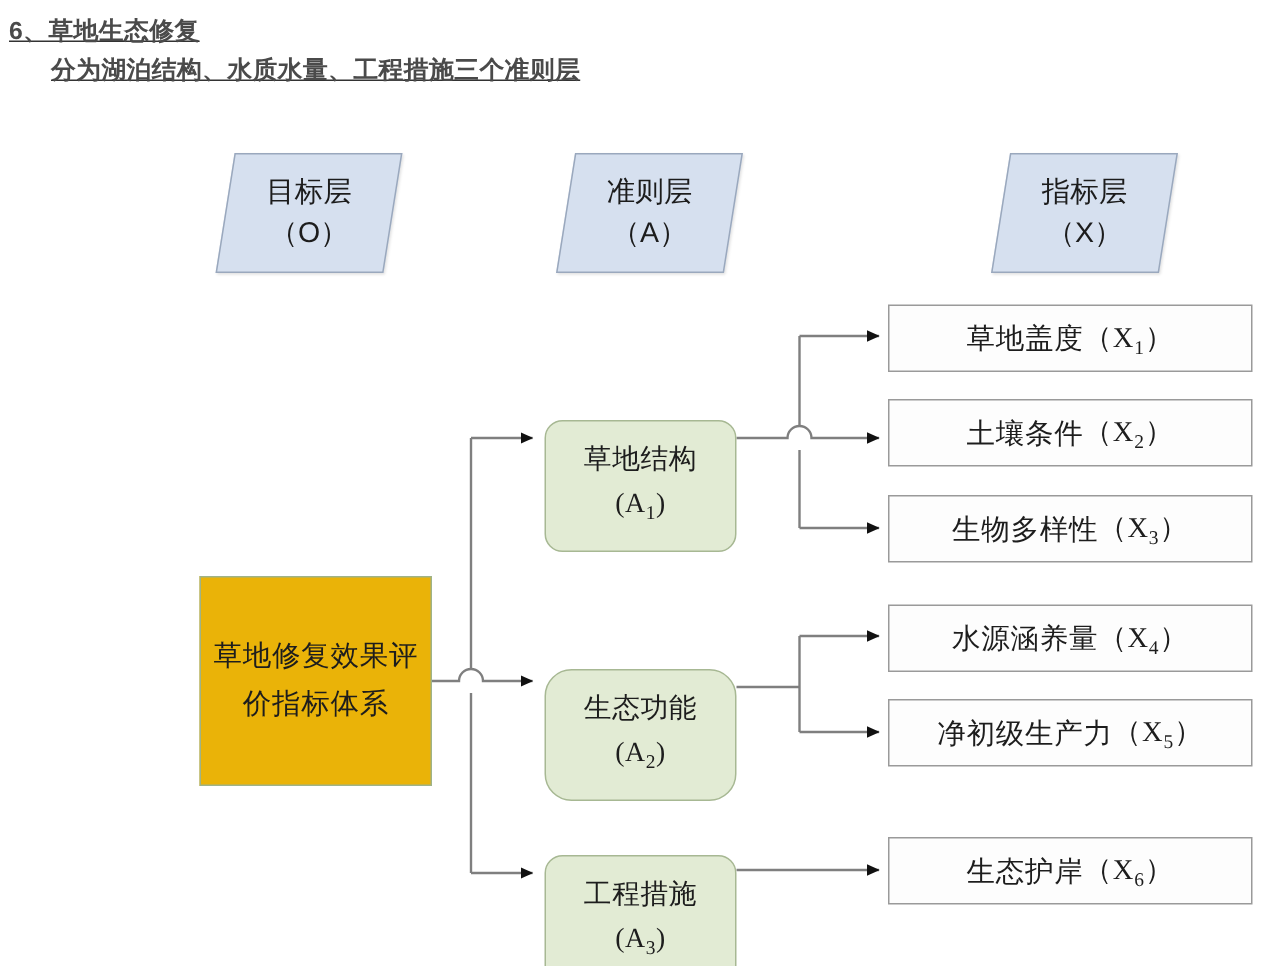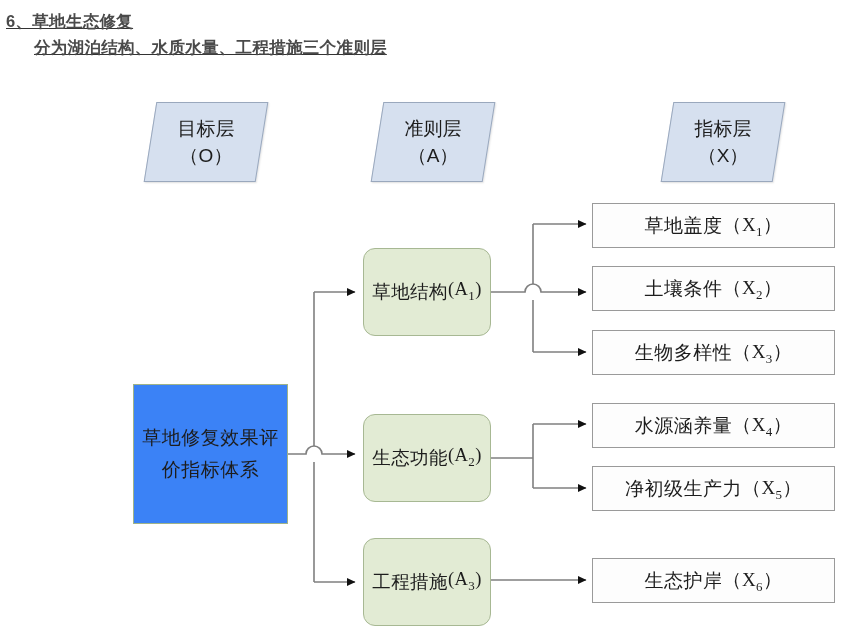--- a/index.html
+++ b/index.html
@@ -85,21 +85,21 @@
   #head-a  { left: 377px; top: 102px; }
   #head-x  { left: 667px; top: 102px; }
 
   
   #goal-box {
     position: absolute;
     left: 133px;
     top: 384px;
     width: 155px;
     height: 140px;
-    background: #3b82f6;
+    background: #eab308;
     border: 1px solid #9fb388;
     box-sizing: border-box;
     display: flex;
     align-items: center;
     justify-content: center;
     text-align: center;
     font-size: 19px;
     line-height: 32px;
     color: #1d1d1d;
     letter-spacing: 0.5px;
@@ -109,29 +109,31 @@
   .crit-box {
     position: absolute;
     left: 363px;
     width: 128px;
     height: 88px;
     background: #e2ebd4;
     border: 1px solid #a7b893;
     border-radius: 12px;
     box-sizing: border-box;
     display: flex;
+    flex-direction: column;
     align-items: center;
     justify-content: center;
     font-size: 18.5px;
     line-height: 29px;
     color: #1d1d1d;
     letter-spacing: 0.4px;
+    margin-top: 32px;
   }
   #crit-a1 { top: 248px; }
-  #crit-a2 { top: 414px; }
+  #crit-a2 { top: 414px; border-radius: 18px; }
   #crit-a3 { top: 538px; }
   .sub-idx { font-size: 13px; vertical-align: sub; }
 
   
   .ind-box {
     position: absolute;
     left: 592px;
     width: 243px;
     height: 45px;
     background: #fdfdfd;

